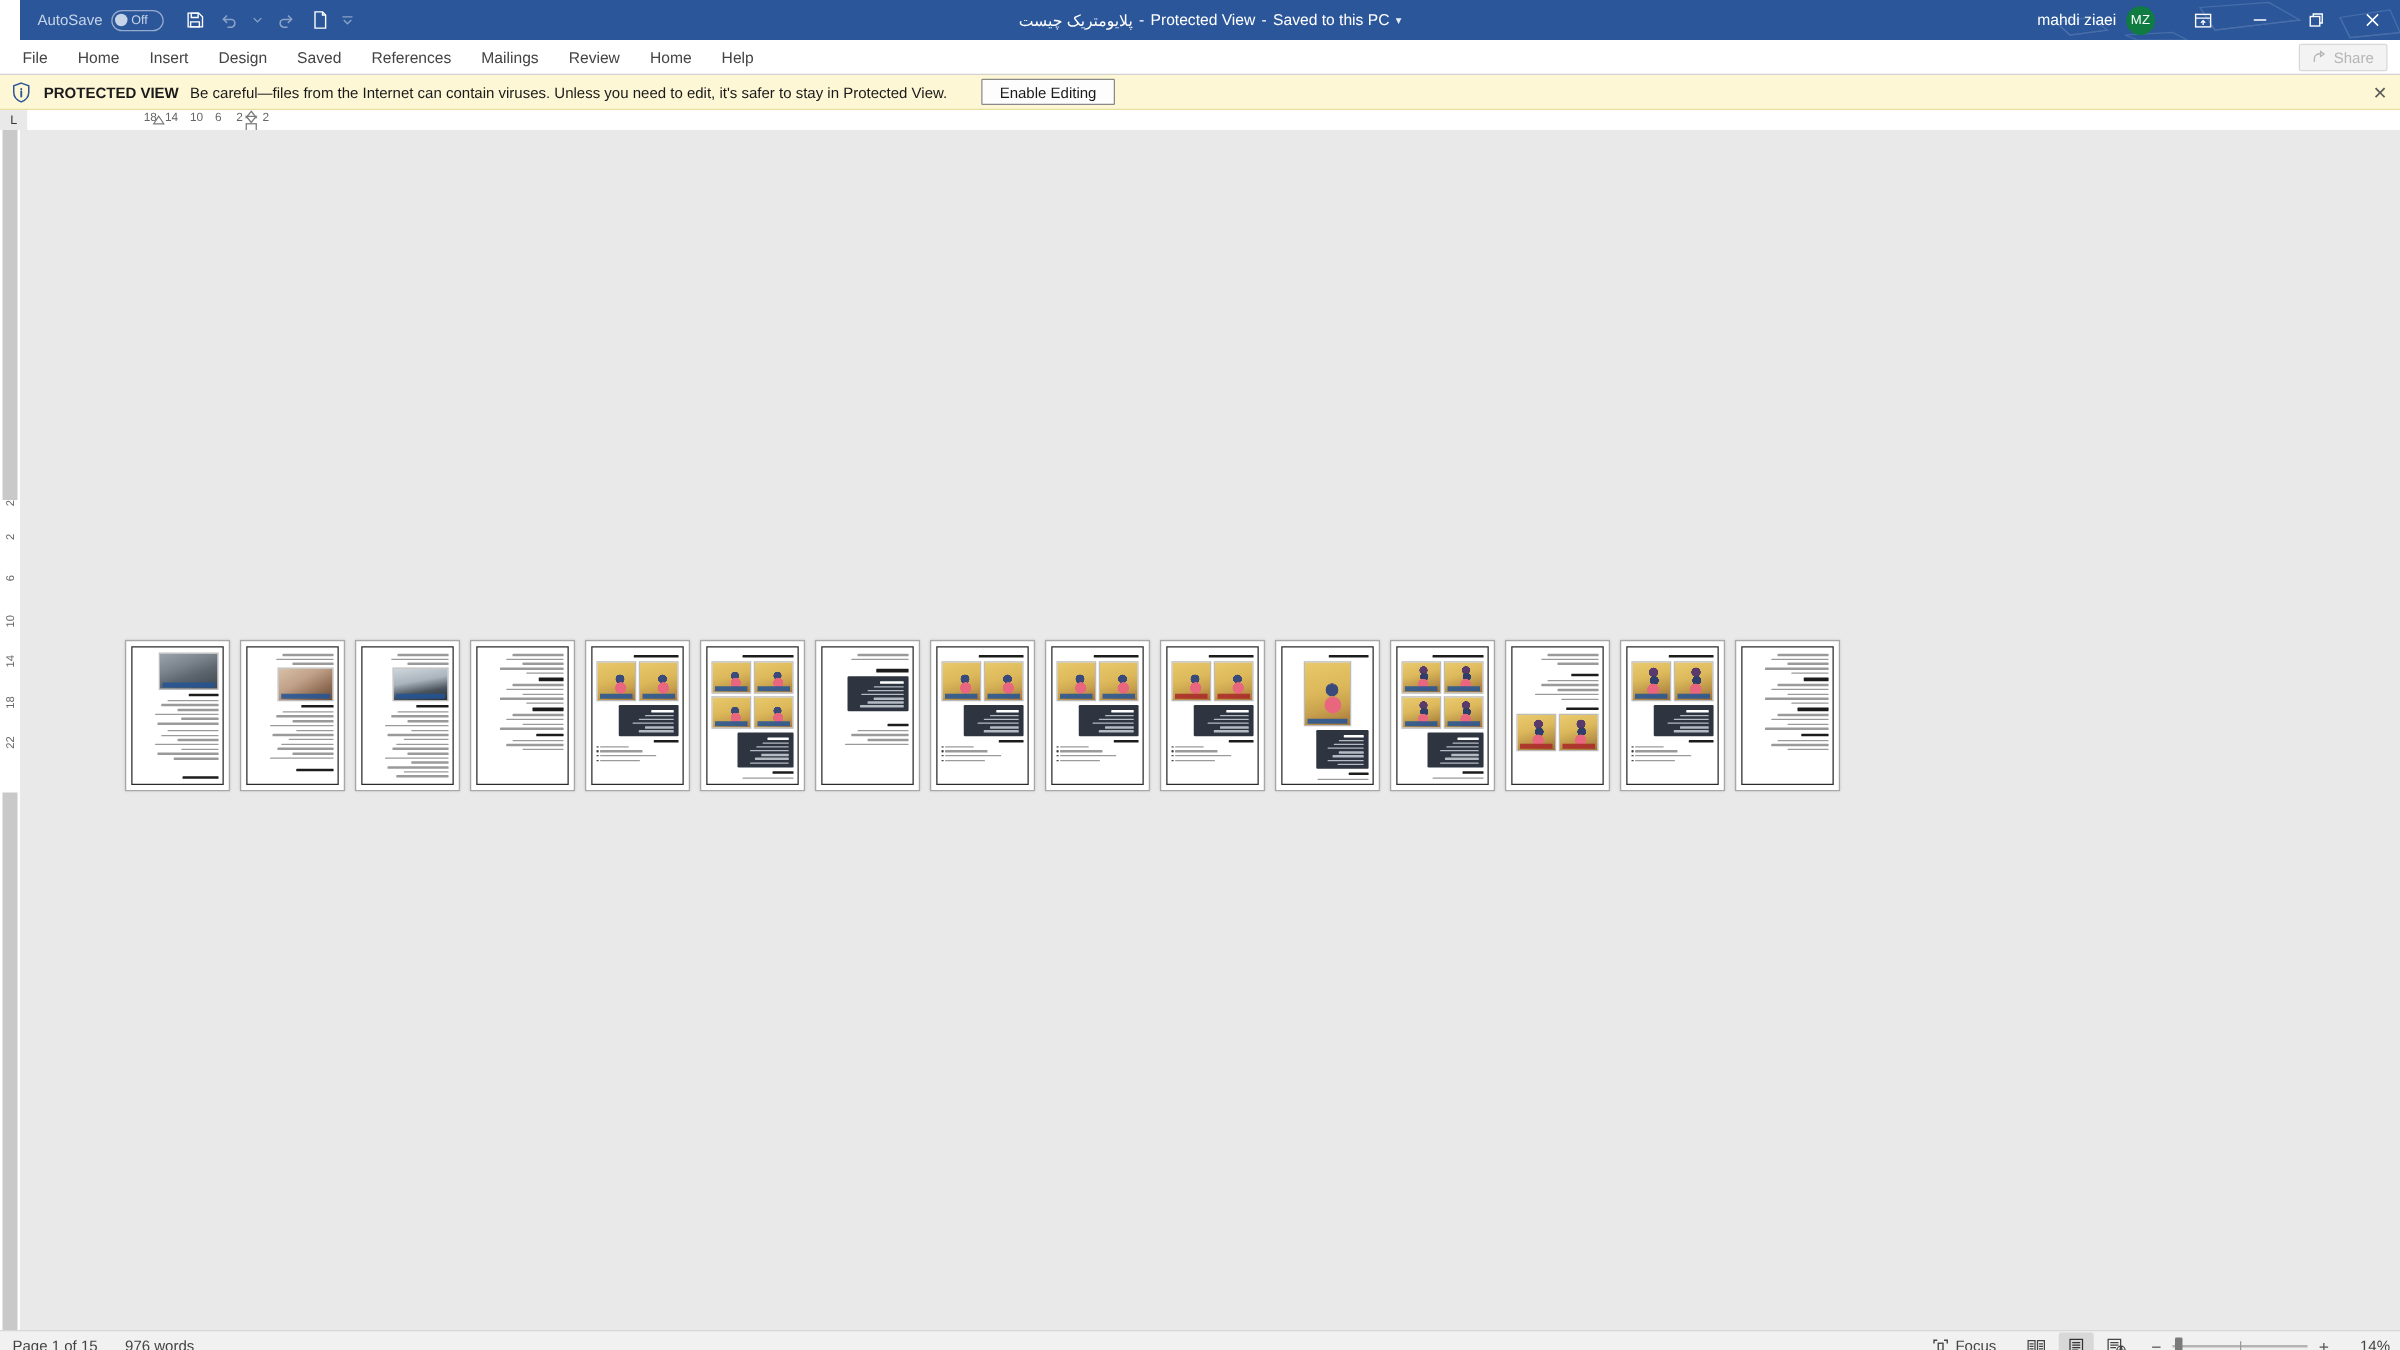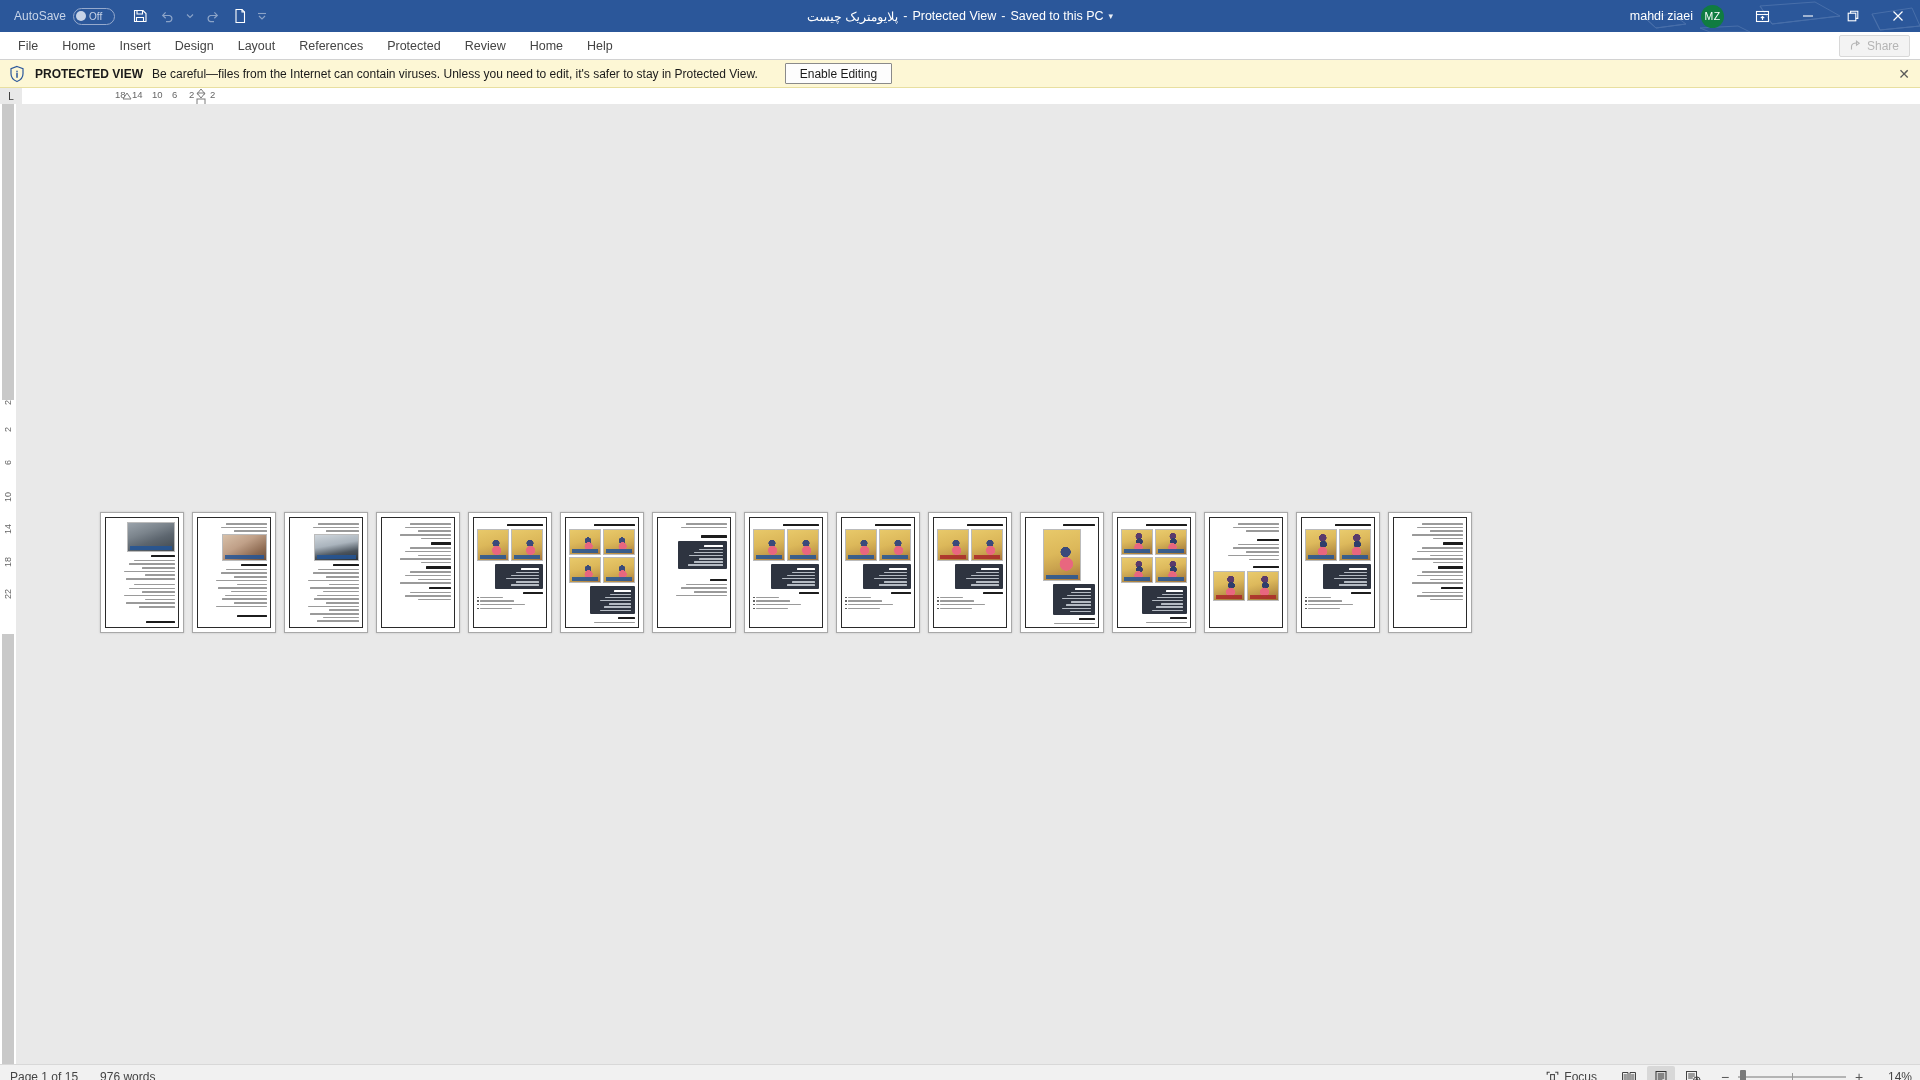--- a/index.html
+++ b/index.html
@@ -13,20 +13,21 @@
   
   .titlebar {
     position: relative;
     height: 32px;
     background: #2b579a;
     display: flex;
     align-items: center;
     color: #ffffff;
     font-size: 12px;
     overflow: hidden;
+    margin-left: 16px;
   }
   .tb-deco { position: absolute; right: 0; top: 0; width: 500px; height: 32px; opacity: .35; pointer-events: none; }
   .autosave-wrap {
     display: flex; align-items: center; gap: 7px;
     margin-left: 14px; z-index: 2;
   }
   .autosave-label { color: #c7d4e8; font-size: 12px; }
   .toggle {
     width: 42px; height: 17px; border-radius: 9px;
     border: 1px solid #96aacd; background: transparent;
@@ -345,23 +346,23 @@
         </svg>
     </span>
   </div>
 </div>
 
 <div class="ribbon">
   <span class="tab first">File</span>
   <span class="tab">Home</span>
   <span class="tab">Insert</span>
   <span class="tab">Design</span>
-  <span class="tab">Layout</span>
+  <span class="tab">Saved</span>
   <span class="tab">References</span>
-  <span class="tab">Protected</span>
+  <span class="tab">Mailings</span>
   <span class="tab">Review</span>
   <span class="tab">Home</span>
   <span class="tab">Help</span>
 
   <span class="share-btn">
     <svg width="12" height="12" viewBox="0 0 12 12" fill="none" stroke="#b5b5b5" stroke-width="1.1">
       <path d="M1.5 9.5v-3c0-2 2-3.5 5-3.5"></path>
         <path d="M6.5 1.2 9.2 3.2 6.5 5.2z"></path>
     </svg>
     <span>Share</span>

